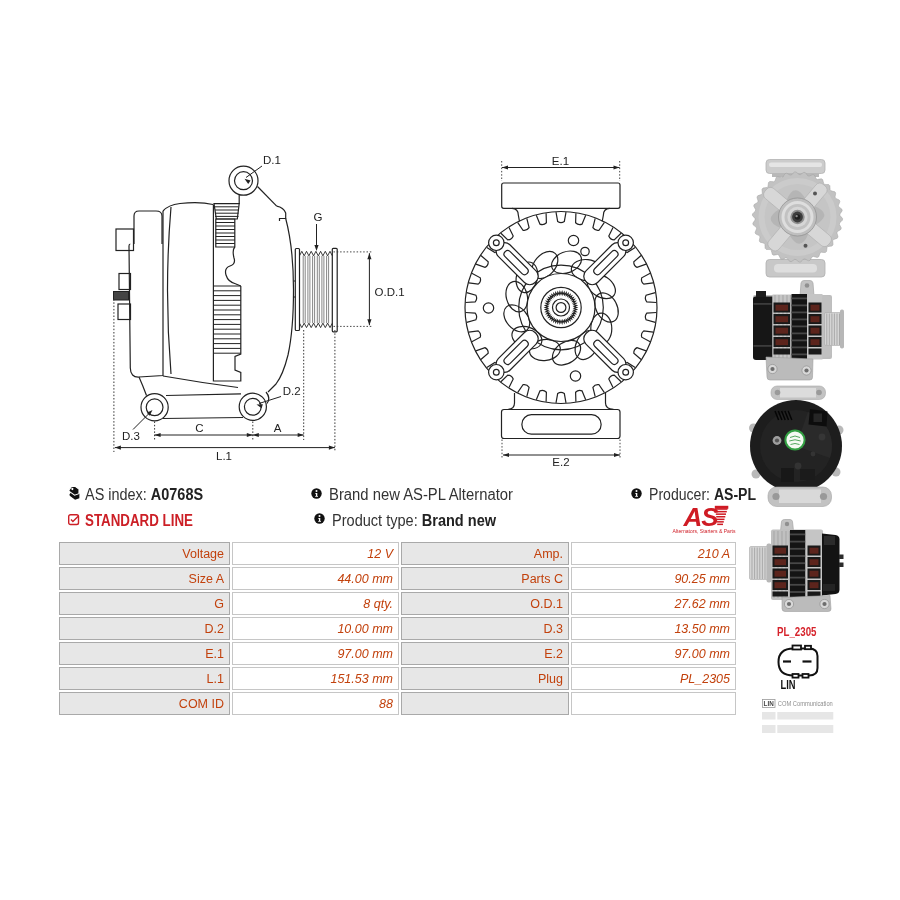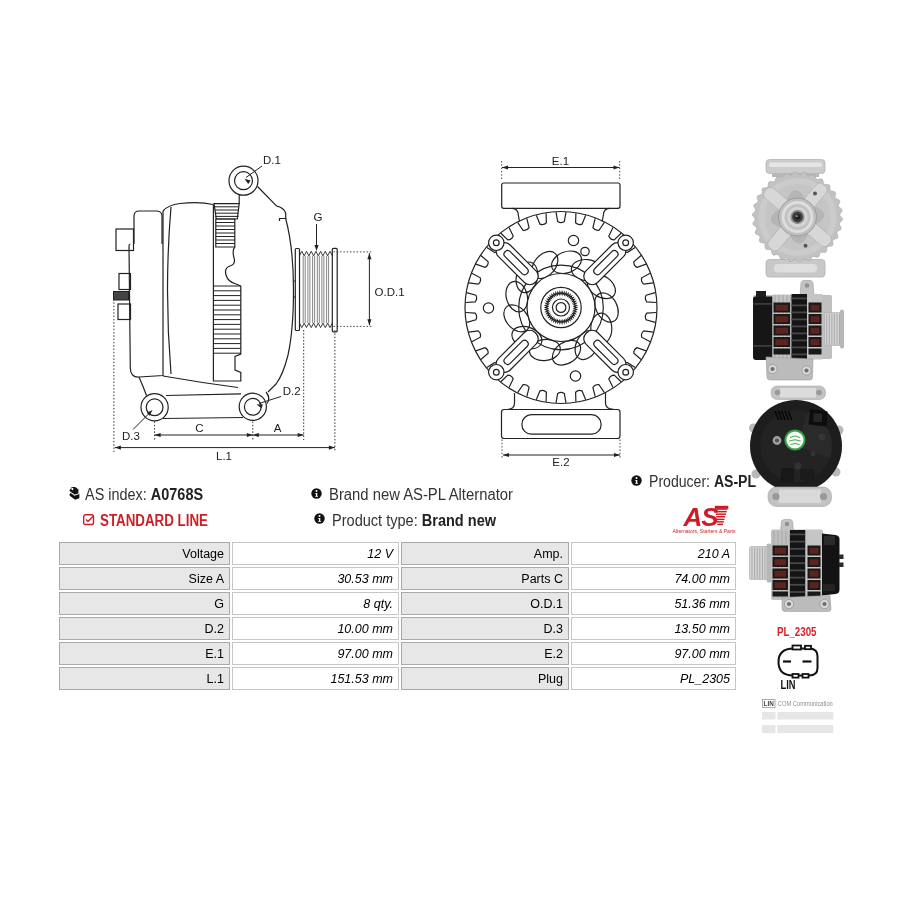--- a/index.html
+++ b/index.html
@@ -1,19 +1,19 @@
 <!DOCTYPE html>
 <html><head><meta charset="utf-8"><style>
 html,body{margin:0;padding:0;background:#fff;}
 body{width:900px;height:900px;position:relative;font-family:"Liberation Sans",sans-serif;overflow:hidden;}
 .inforow{position:absolute;height:16px;font-size:16px;color:#333;white-space:nowrap;}
 .inforow .txt{position:absolute;left:18px;top:0;display:inline-block;transform-origin:0 50%;}
 .inforow b{color:#222;}
 .red{color:#cc1f26;font-weight:bold;}
-#spec{position:absolute;left:57px;top:540px;width:681px;border-collapse:separate;border-spacing:2px;table-layout:fixed;font-size:12.5px;color:#000000;}
+#spec{position:absolute;left:57px;top:540px;width:681px;border-collapse:separate;border-spacing:2px;table-layout:fixed;font-size:12.5px;color:#c2410c;}
 #spec td{height:23px;padding:0 5px 0 0;text-align:right;overflow:hidden;box-sizing:border-box;}
 #spec td.l{background:#e7e7e7;border:1px solid #a9a9a9;}
 #spec td.v{background:#fff;border:1px solid #c6c6c6;font-style:italic;}
 </style></head>
 <body>
 <svg width="900" height="900" viewBox="0 0 900 900" style="position:absolute;left:0;top:0">
 <circle cx="243.5" cy="180.7" r="14.5" fill="none" stroke="#222" stroke-width="1.2"></circle>
 <circle cx="243.5" cy="180.7" r="9.0" fill="none" stroke="#222" stroke-width="1.2"></circle>
 <path d="M239.2,194.6 L239.2,204" fill="none" stroke="#222" stroke-width="1.2"></path>
 <path d="M257.5,186.5 L276.7,206.2" fill="none" stroke="#222" stroke-width="1.2"></path>
@@ -428,21 +428,21 @@
 <div class="inforow" style="left:67px;top:486px;width:220px;">
     <svg width="15" height="13" viewBox="0 0 15 13" style="position:absolute;left:0;top:1px">
       <g transform="rotate(36 7 6)">
         <path d="M3.0,1.2 L9.2,1.2 L11.8,4.9 L9.2,8.6 L3.0,8.6 Q1.6,8.6 1.6,7.2 L1.6,2.6 Q1.6,1.2 3.0,1.2 Z" fill="#111" transform="translate(2.6,2.2)"></path>
         <path d="M2.6,0 L8.8,0 L11.4,3.7 L8.8,7.4 L2.6,7.4 Q1.2,7.4 1.2,6 L1.2,1.4 Q1.2,0 2.6,0 Z" fill="#111" stroke="#fff" stroke-width="1"></path>
         <circle cx="3.3" cy="3.7" r="1.1" fill="#fff"></circle>
       </g>
     </svg>
     <span class="txt" style="transform:scaleX(0.903)">AS index: <b>A0768S</b></span>
   </div>
-<div class="inforow" style="left:82px;top:511.5px;width:220px;">
+<div class="inforow" style="left:67px;top:511.5px;width:220px;">
     <span style="position:absolute;left:0;top:0">
       <svg width="12" height="12" viewBox="0 0 12 12" style="position:absolute;left:0.5px;top:2px">
         <rect x="0.7" y="0.7" width="9.8" height="9.8" rx="1.8" fill="none" stroke="#cc1f26" stroke-width="1.4"></rect>
         <path d="M3.0,5.6 L4.9,7.5 L10.2,2.2" fill="none" stroke="#cc1f26" stroke-width="1.4"></path>
       </svg>
     </span>
     <span class="txt red" style="transform:scaleX(0.834)">STANDARD LINE</span>
   </div>
 <div class="inforow" style="left:310.5px;top:486px;width:240px;">
     <svg width="12" height="12" viewBox="0 0 12 12" style="position:absolute;left:0;top:1.5px">
@@ -453,21 +453,21 @@
     <span class="txt" style="transform:scaleX(0.926)">Brand new AS-PL Alternator</span>
   </div>
 <div class="inforow" style="left:314px;top:511.5px;width:240px;">
     <svg width="12" height="12" viewBox="0 0 12 12" style="position:absolute;left:0;top:1.5px">
       <circle cx="5.5" cy="5.5" r="5.2" fill="#111"></circle>
       <circle cx="5.5" cy="3.0" r="1.0" fill="#fff"></circle>
       <path d="M4.2,4.9 L6.3,4.9 L6.3,7.9 L7.0,7.9 L7.0,8.8 L4.2,8.8 L4.2,7.9 L4.9,7.9 L4.9,5.8 L4.2,5.8 Z" fill="#fff"></path>
     </svg>
     <span class="txt" style="transform:scaleX(0.909)">Product type: <b>Brand new</b></span>
   </div>
-<div class="inforow" style="left:631px;top:473px;width:140px;">
+<div class="inforow" style="left:631px;top:486px;width:140px;">
     <svg width="12" height="12" viewBox="0 0 12 12" style="position:absolute;left:0;top:1.5px">
       <circle cx="5.5" cy="5.5" r="5.2" fill="#111"></circle>
       <circle cx="5.5" cy="3.0" r="1.0" fill="#fff"></circle>
       <path d="M4.2,4.9 L6.3,4.9 L6.3,7.9 L7.0,7.9 L7.0,8.8 L4.2,8.8 L4.2,7.9 L4.9,7.9 L4.9,5.8 L4.2,5.8 Z" fill="#fff"></path>
     </svg>
     <span class="txt" style="transform:scaleX(0.879)">Producer: <b>AS-PL</b></span>
   </div>
 
 <table id="spec">
     <colgroup>
@@ -478,42 +478,48 @@
     </colgroup>
     <tbody>
       <tr>
         <td class="l">Voltage</td>
         <td class="v">12 V</td>
         <td class="l">Amp.</td>
         <td class="v">210 A</td>
       </tr>
       <tr>
         <td class="l">Size A</td>
-        <td class="v">30.53 mm</td>
+        <td class="v">44.00 mm</td>
         <td class="l">Parts C</td>
-        <td class="v">74.00 mm</td>
+        <td class="v">90.25 mm</td>
       </tr>
       <tr>
         <td class="l">G</td>
         <td class="v">8 qty.</td>
         <td class="l">O.D.1</td>
-        <td class="v">51.36 mm</td>
+        <td class="v">27.62 mm</td>
       </tr>
       <tr>
         <td class="l">D.2</td>
         <td class="v">10.00 mm</td>
         <td class="l">D.3</td>
         <td class="v">13.50 mm</td>
       </tr>
       <tr>
         <td class="l">E.1</td>
         <td class="v">97.00 mm</td>
         <td class="l">E.2</td>
         <td class="v">97.00 mm</td>
       </tr>
       <tr>
         <td class="l">L.1</td>
         <td class="v">151.53 mm</td>
         <td class="l">Plug</td>
         <td class="v">PL_2305</td>
       </tr>
+      <tr>
+        <td class="l">COM ID</td>
+        <td class="v">88</td>
+        <td class="l"></td>
+        <td class="v"></td>
+      </tr>
     </tbody>
   </table>
 
 </body></html>

